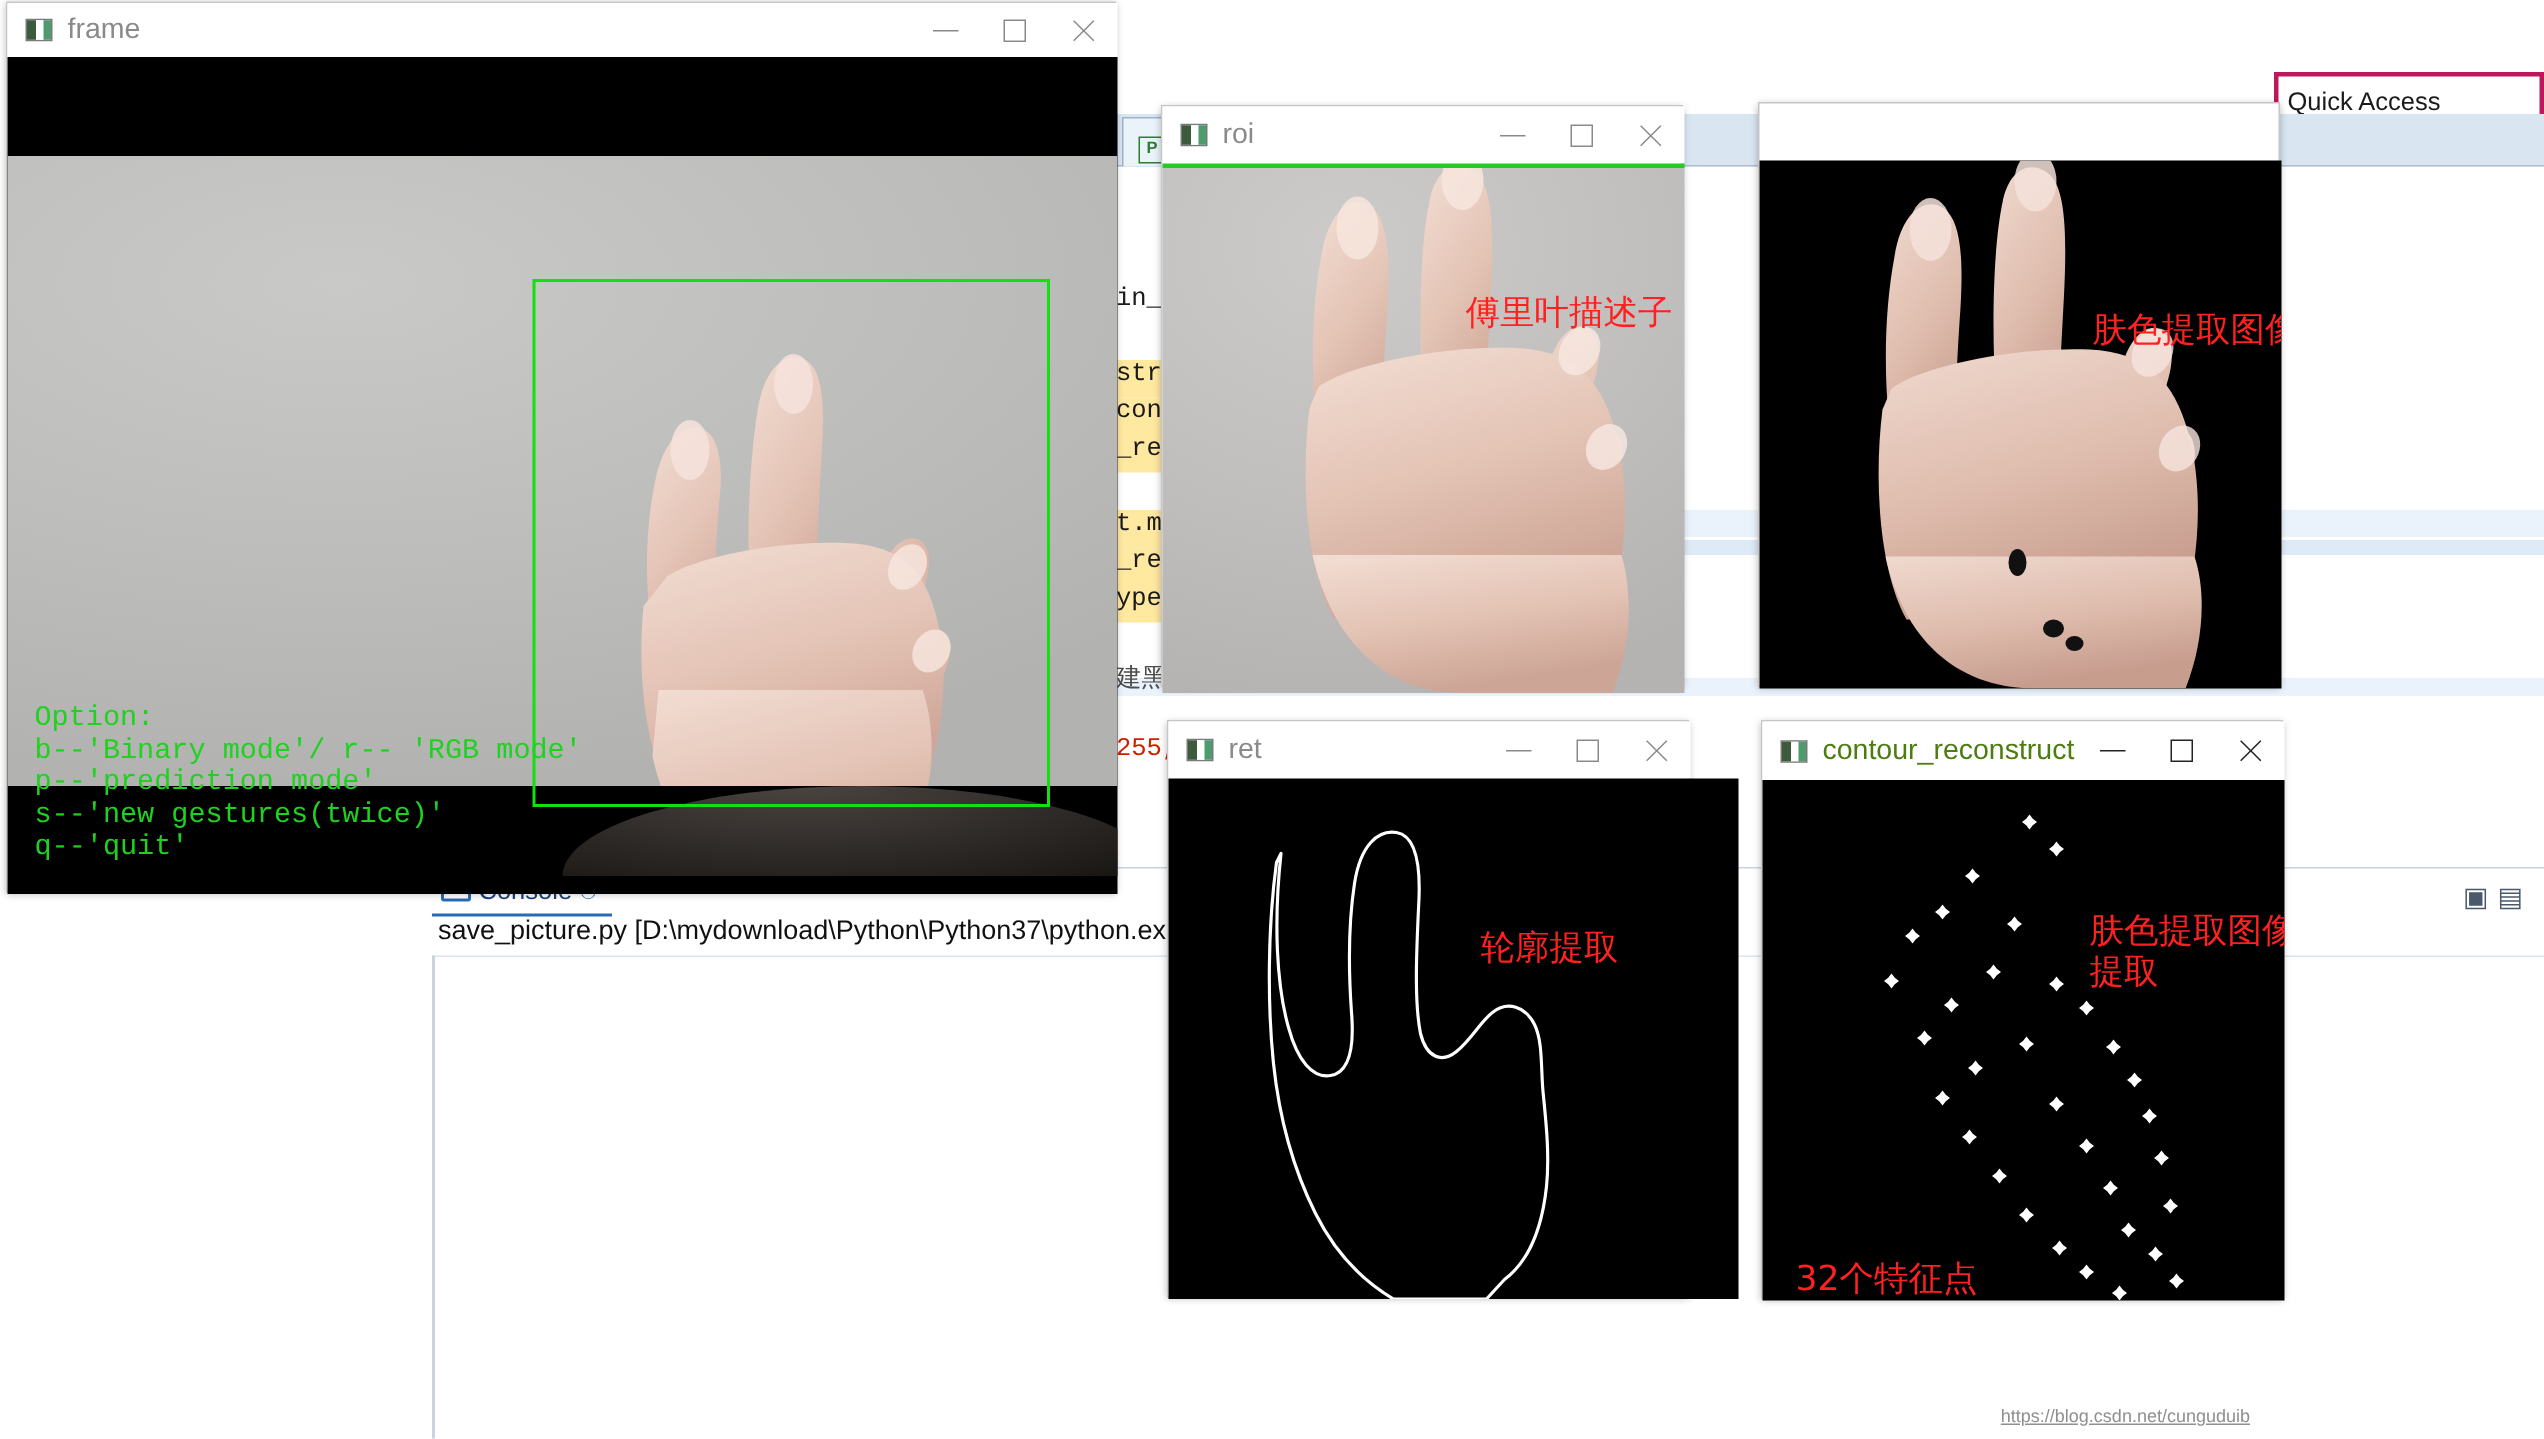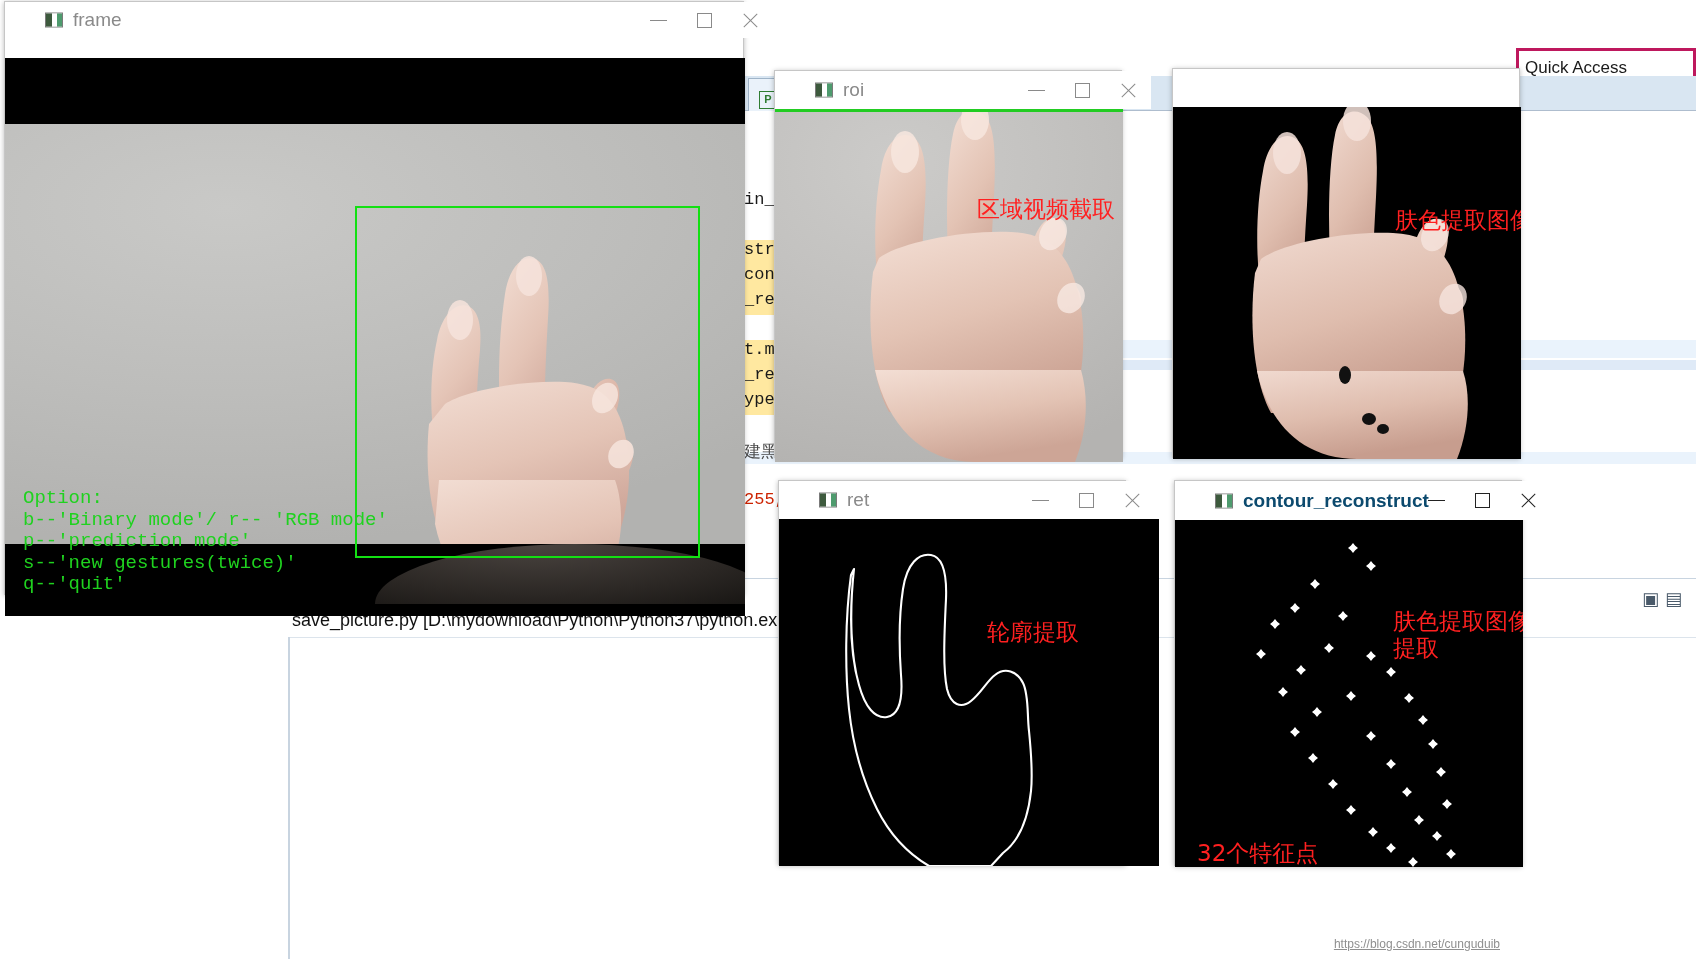--- a/index.html
+++ b/index.html
@@ -56,48 +56,48 @@
     position:absolute;left:4px;top:31px;font-size:18px;color:#111111;white-space:nowrap;
   }
   .console-body{position:absolute;left:0;top:58px;width:1408px;height:323px;background:#ffffff;
      border-top:1px solid #dce4ec;}
   .console-leftbar{position:absolute;left:0px;top:58px;width:2px;height:323px;background:#c8d4e0;}
   .ide-toolicons{position:absolute;right:8px;top:588px;font-size:18px;color:#4a5a6a;letter-spacing:6px;}
 
   
   .win{position:absolute;background:#ffffff;box-sizing:border-box;}
   .win-frame{border:1px solid #c6c6c6;box-shadow:0 1px 5px rgba(0,0,0,.28);}
-  .titlebar{position:relative;height:100%;background:#ffffff;margin-left:28px;}
+  .titlebar{position:relative;height:100%;background:#ffffff;}
   .tb-icon{position:absolute;left:12px;top:50%;transform:translateY(-50%);
     width:18px;height:15px;border:1px solid #7a7a7a;background:#ffffff;box-sizing:border-box;
     display:flex;}
   .tb-icon i{display:block;height:100%;}
   .tb-icon i.a{width:36%;background:#3d5a3d;}
   .tb-icon i.b{width:30%;background:#ffffff;}
   .tb-icon i.c{width:34%;background:#4e9b6e;}
   .tb-title{position:absolute;left:40px;top:50%;transform:translateY(-50%);
     font-size:19px;color:#8a8a8a;white-space:nowrap;}
-  .tb-title.active{color:#0c4a6e;font-weight:bold;}
+  .tb-title.active{color:#4d7c0f;}
   .tb-btns{position:absolute;right:0;top:0;height:100%;display:flex;align-items:center;}
   .tb-btn{width:46px;height:100%;display:flex;align-items:center;justify-content:center;
     color:#8a8a8a;font-size:19px;}
   .tb-btn.active-glyph{color:#222222;}
   .tb-btn .minglyph{display:block;width:17px;height:1px;background:currentColor;}
   .tb-btn .maxglyph{display:block;width:15px;height:15px;border:1px solid currentColor;box-sizing:border-box;}
   .tb-btn .closeglyph{position:relative;width:19px;height:19px;}
   .tb-btn .closeglyph:before,.tb-btn .closeglyph:after{
     content:"";position:absolute;left:0;top:9px;width:19px;height:1px;background:currentColor;}
   .tb-btn .closeglyph:before{transform:rotate(45deg);}
   .tb-btn .closeglyph:after{transform:rotate(-45deg);}
   .win-canvas{position:absolute;left:0;overflow:hidden;background:#000000;}
 
   
   #win-frame{left:4px;top:1px;width:740px;height:594px;}
   #frame-title{position:absolute;left:0;top:0;width:740px;height:36px;}
-  #frame-canvas{top:36px;width:740px;height:558px;margin-top:20px;}
+  #frame-canvas{top:36px;width:740px;height:558px;}
   #frame-video{position:absolute;left:0;top:66px;width:740px;height:420px;
     background:
       radial-gradient(ellipse 100% 80% at 30% 20%, #c9c9c7 0%, #bdbdbb 55%, #b2b2b0 100%);}
   #frame-darkblob{position:absolute;left:370px;top:486px;width:400px;height:60px;
     background:radial-gradient(ellipse at 40% 0%, #4a4440 0%, #2b2724 60%, #151311 100%);
     border-radius:50% 50% 0 0 / 100% 100% 0 0;}
   #frame-roibox{position:absolute;left:350px;top:148px;width:345px;height:352px;
     border:2px solid #13e013;box-sizing:border-box;}
   #frame-greentext{position:absolute;left:18px;top:430px;
     font-family:"Liberation Mono","DejaVu Sans Mono",monospace;
@@ -281,21 +281,21 @@
       <path d="M238 248 C 253 222, 268 198, 278 184 C 290 166, 304 170, 306 186 C 308 202, 296 222, 282 246
                C 272 264, 264 280, 260 294 Z" fill="url(#skC)"></path>
       <path d="M98 160 C 92 208, 96 268, 114 300 L 296 300 C 310 264, 312 212, 302 176
                C 292 140, 274 122, 236 120 C 184 118, 122 132, 104 146 Z" fill="url(#skC)"></path>
       <path d="M100 258 C 112 312, 146 350, 200 350 L 300 350 C 312 320, 314 286, 306 258 Z" fill="url(#skC)"></path>
       <ellipse cx="130" cy="40" rx="14" ry="21" fill="#f7e6de" opacity="0.85"></ellipse>
       <ellipse cx="200" cy="8" rx="14" ry="20" fill="#f7e6de" opacity="0.85"></ellipse>
       <ellipse cx="278" cy="122" rx="13" ry="17" fill="#f8e9e2" opacity="0.8" transform="rotate(28 278 122)"></ellipse>
       <ellipse cx="296" cy="186" rx="13" ry="16" fill="#f8e9e2" opacity="0.8" transform="rotate(30 296 186)"></ellipse>
     </svg>
-    <div class="ann" id="roi-ann">区域视频截取</div>
+    <div class="ann" id="roi-ann">傅里叶描述子</div>
   </div>
 </div>
 
 <div class="win win-frame" id="win-res">
   <div class="win-canvas" id="res-canvas">
     <svg width="348" height="352" viewBox="0 0 348 352">
       <defs>
         <linearGradient id="skD" x1="0" y1="0" x2="0.35" y2="1">
           <stop offset="0%" stop-color="#f0d9cf"></stop>
             <stop offset="55%" stop-color="#dfbdae"></stop>

